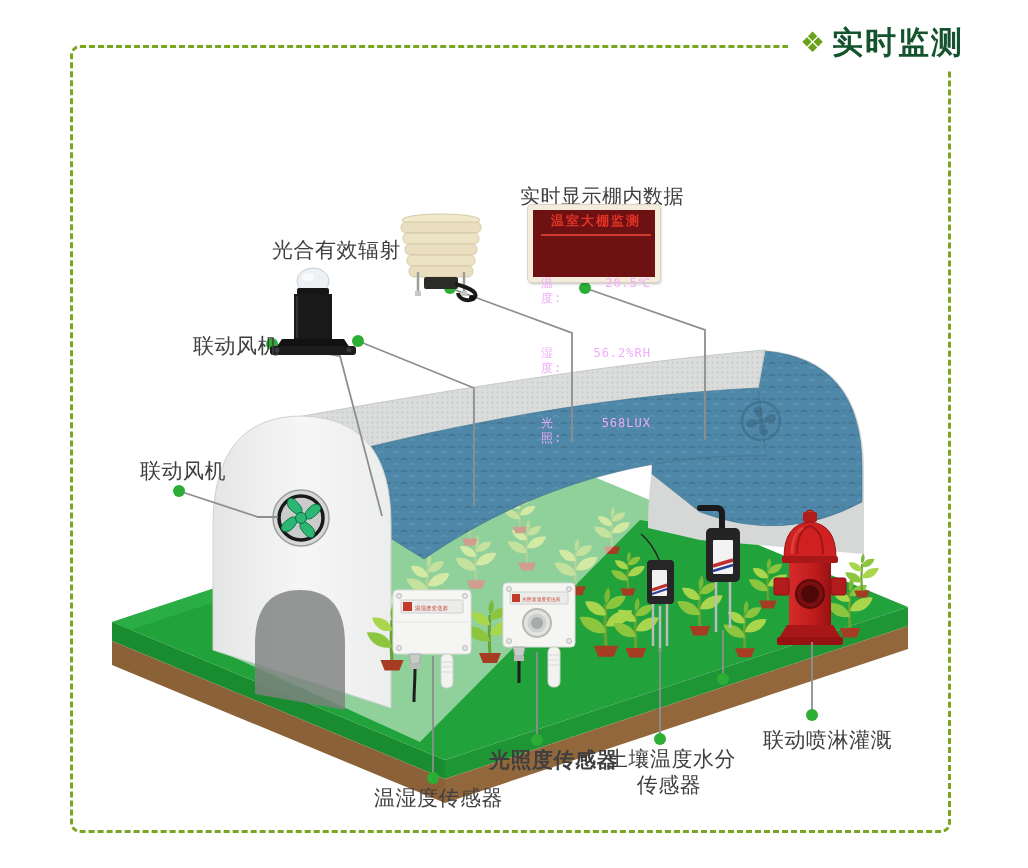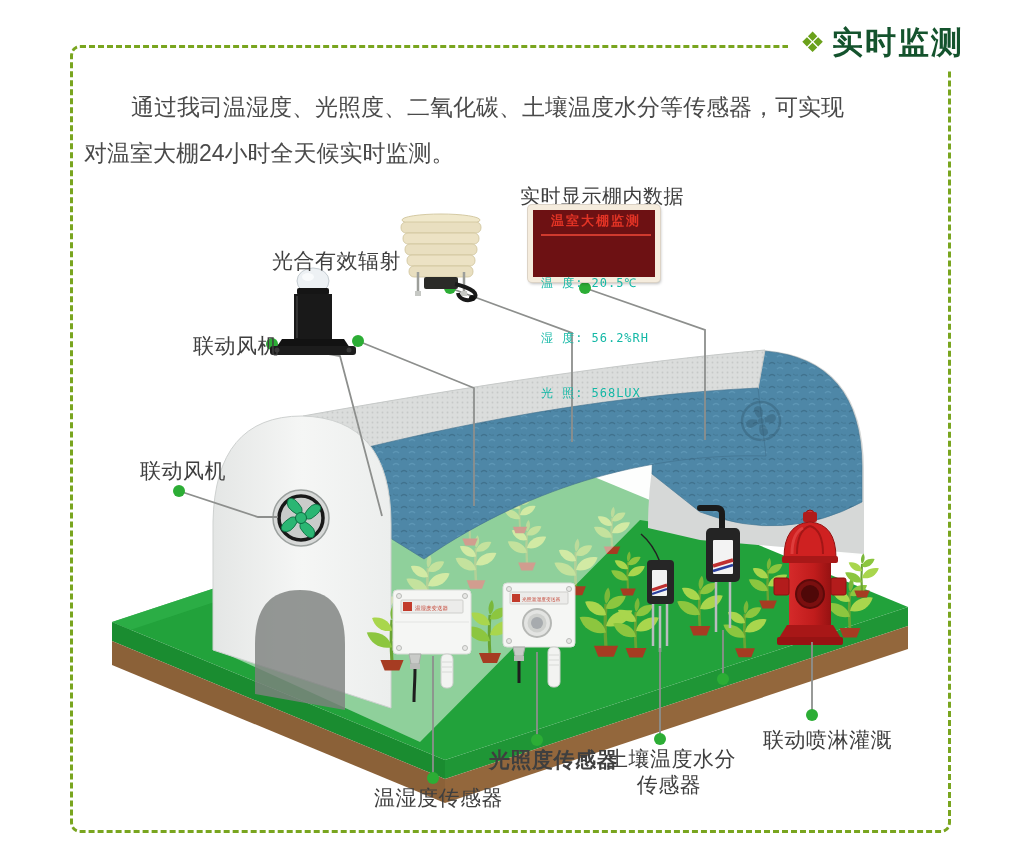--- a/index.html
+++ b/index.html
@@ -12,52 +12,48 @@
   .hicon{color:#6ba11b;font-size:28px;line-height:30px;}
   .htext{color:#14532d;font-size:31px;font-weight:bold;letter-spacing:2px;}
   .intro{position:absolute;left:84px;top:84px;width:852px;z-index:3;margin:0;
          font-size:23px;color:#4a4a4a;line-height:46px;}
   .intro .l1{display:block;text-indent:47px;}
   .intro .l2{display:block;}
   .scene{position:absolute;left:0;top:0;z-index:2;}
   .lbl{position:absolute;font-size:21px;color:#3f3f3f;white-space:nowrap;z-index:3;letter-spacing:0.5px;}
   .lbl-co2{left:377px;top:186px;}
   .lbl-display{left:520px;top:183px;font-size:20px;}
-  .lbl-par{left:272px;top:247px;text-align:right;}
+  .lbl-par{left:272px;top:236px;text-align:right;}
   .lbl-curtain{left:193px;top:332px;}
   .lbl-fan{left:140px;top:457px;}
   .lbl-th{left:374px;top:784px;}
   .lbl-light{left:489px;top:746px;font-weight:bold;}
   .lbl-soiltm{left:607px;top:746px;width:124px;text-align:center;}
   .lbl-soiltm span{display:block;line-height:26px;}
   .lbl-soilph{left:671px;top:692px;}
   .lbl-spray{left:763px;top:726px;}
   .monitor{position:absolute;left:528px;top:205px;width:132px;height:77px;z-index:4;
            background:#6d1113;border:5px solid #f5ecdd;border-radius:4px;box-sizing:border-box;
            box-shadow:0 0 0 1px #dcd3c6,1px 2px 3px rgba(0,0,0,.25);
            padding:2px 4px 0 8px;font-family:"DejaVu Sans Mono",monospace;}
   .m-title{color:#e23325;font-size:13px;font-weight:bold;letter-spacing:2px;text-align:center;
            border-bottom:2px solid #cf3a2e;padding-bottom:4px;margin-bottom:1px;}
-  .m-row{display:flex;gap:8px;color:#14b8a6;font-size:12px;line-height:15px;letter-spacing:1px;margin-top:40px;}
+  .m-row{display:flex;gap:23px;color:#f0abfc;font-size:12px;line-height:15px;letter-spacing:1px;margin-top:40px;}
 </style>
 </head>
 <body>
 
 <div class="page">
   <div class="frame"></div>
 
   <div class="header">
     <span class="hicon">❖</span>
     <span class="htext">实时监测</span>
   </div>
 
-  <p class="intro">
-    <span class="l1">通过我司温湿度、光照度、二氧化碳、土壤温度水分等传感器，可实现</span>
-    <span class="l2">对温室大棚24小时全天候实时监测。</span>
-  </p>
 
   <svg class="scene" width="1028" height="868" viewBox="0 0 1028 868">
     <defs>
       <linearGradient id="lgFront" x1="0" y1="0" x2="1" y2="0">
         <stop offset="0" stop-color="#e4e6e5"></stop>
           <stop offset="0.5" stop-color="#f5f6f5"></stop>
           <stop offset="1" stop-color="#eceeed"></stop>
       </linearGradient>
       <linearGradient id="lgHyd" x1="0" y1="0" x2="1" y2="0">
         <stop offset="0" stop-color="#d52a2a"></stop>

